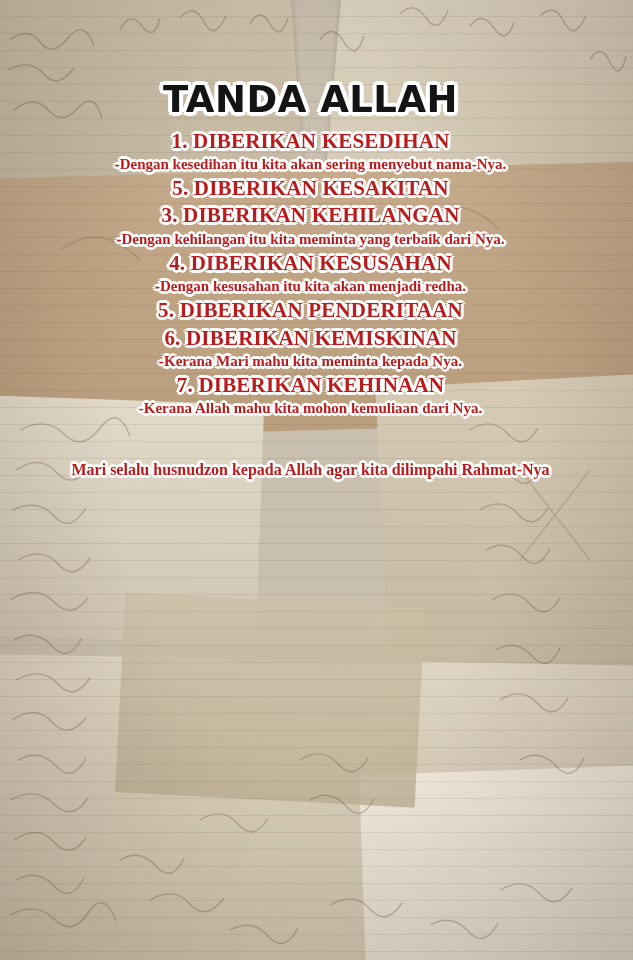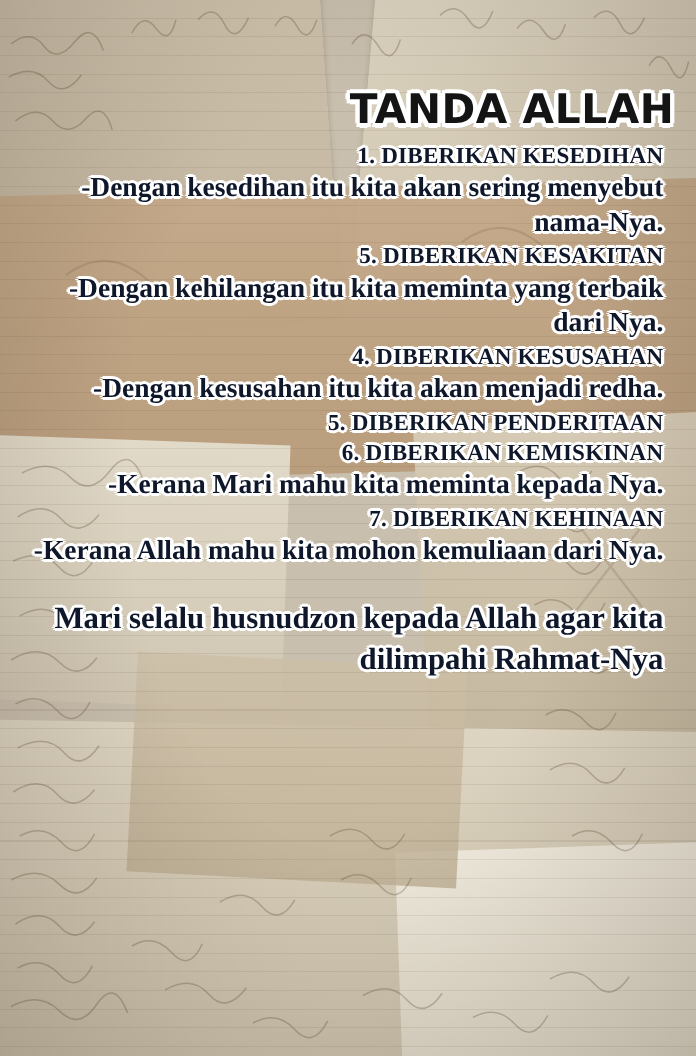--- a/index.html
+++ b/index.html
@@ -91,60 +91,60 @@
     position: absolute; inset: 0;
     background: radial-gradient(ellipse at 50% 45%, rgba(0,0,0,0) 45%, rgba(60,45,30,.22) 100%);
   }
 
   
   .content {
     position: absolute;
     inset: 0;
     padding: 78px 20px 0 8px;
     box-sizing: border-box;
-    text-align: right;
+    text-align: center;
   }
   .title {
     font-family: "DejaVu Sans", sans-serif;
     font-weight: 800;
     font-size: 37px;
     line-height: 1.18;
     letter-spacing: 0.5px;
     color: #141414;
     -webkit-text-stroke: 0px;
     text-shadow:
       -3px 0 #fff, 3px 0 #fff, 0 -3px #fff, 0 3px #fff,
       -3px -3px #fff, 3px -3px #fff, -3px 3px #fff, 3px 3px #fff,
       -4px 0 #fff, 4px 0 #fff, 0 -4px #fff, 0 4px #fff;
     margin: 0 0 6px 0;
   }
   .title span { display: block; }
 
   .line {
     font-family: "Liberation Serif", serif;
     font-weight: 700;
-    color: #0f172a;
+    color: #b91c1c;
     font-size: 22px;
     line-height: 1.26;
     margin: 1px 10px 1px 10px;
     text-shadow:
       -2px 0 #fff, 2px 0 #fff, 0 -2px #fff, 0 2px #fff,
       -2px -2px #fff, 2px -2px #fff, -2px 2px #fff, 2px 2px #fff,
       -3px 0 #fff, 3px 0 #fff, 0 -3px #fff, 0 3px #fff;
   }
   .heading {
     font-size: 21px;
     letter-spacing: .2px;
   }
   .detail {
-    font-size: 25px;
+    font-size: 15px;
   }
   .closing {
-    margin-top: 28px;
-    font-size: 28px;
+    margin-top: 41px;
+    font-size: 16px;
     line-height: 1.32;
   }
 </style>
 </head>
 <body>
 
 <div class="poster">
 
   <div class="bg-layer">
     <div class="paper p1"></div>
@@ -215,20 +215,21 @@
 
     <h1 class="title">
       <span>TANDA ALLAH</span>
     </h1>
 
     <div class="line heading">1. DIBERIKAN KESEDIHAN</div>
     <div class="line detail">-Dengan kesedihan itu kita akan sering menyebut nama-Nya.</div>
 
     <div class="line heading">5. DIBERIKAN KESAKITAN</div>
 
+    <div class="line heading">3. DIBERIKAN KEHILANGAN</div>
     <div class="line detail">-Dengan kehilangan itu kita meminta yang terbaik dari Nya.</div>
 
     <div class="line heading">4. DIBERIKAN KESUSAHAN</div>
     <div class="line detail">-Dengan kesusahan itu kita akan menjadi redha.</div>
 
     <div class="line heading">5. DIBERIKAN PENDERITAAN</div>
 
     <div class="line heading">6. DIBERIKAN KEMISKINAN</div>
     <div class="line detail">-Kerana Mari mahu kita meminta kepada Nya.</div>
 

